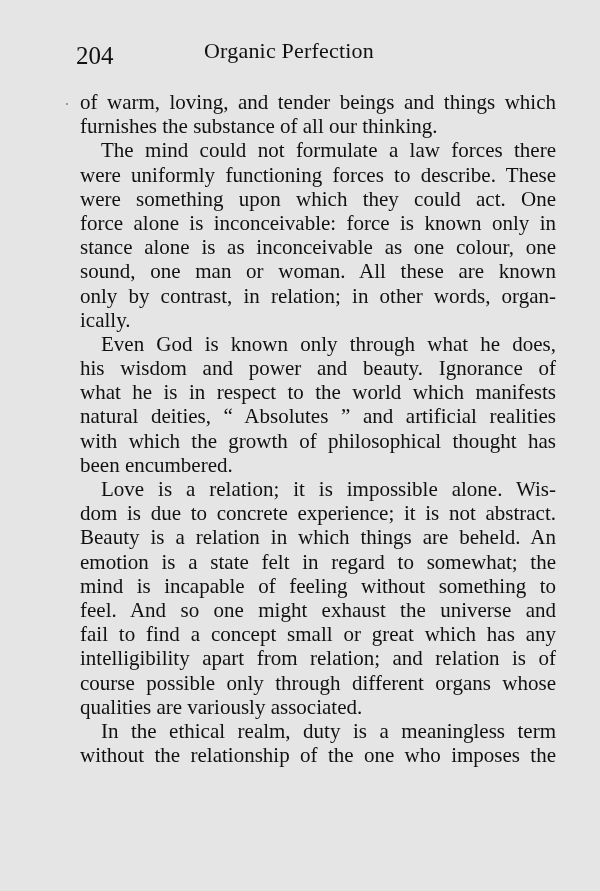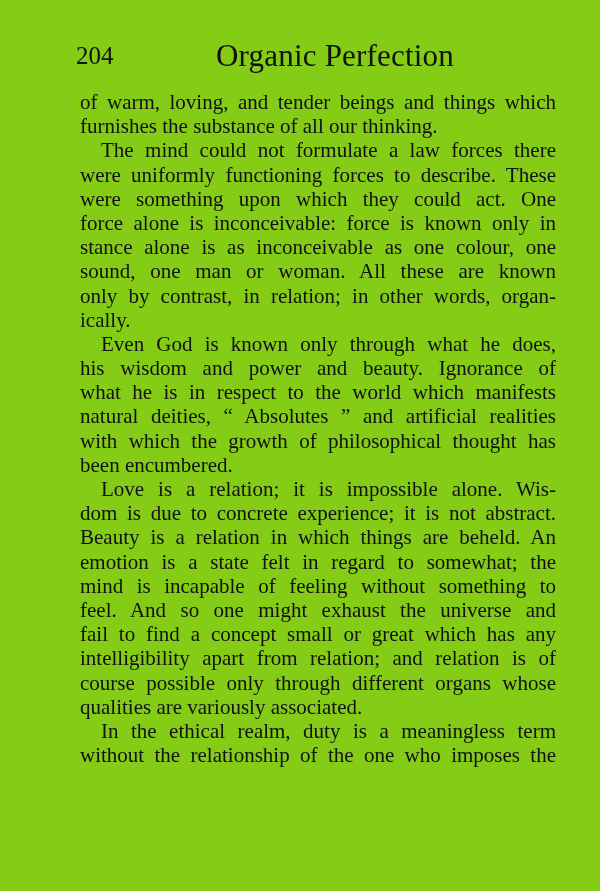--- a/index.html
+++ b/index.html
@@ -1,20 +1,20 @@
 <!DOCTYPE html>
 <html><head>
 <meta charset="utf-8">
 <style>
   html, body { margin: 0; padding: 0; background: #ffffff; }
   body { width: 600px; height: 891px; position: relative; overflow: hidden; }
-  .page { position: absolute; left: 0; top: 0; width: 600px; height: 891px; background: #84cc16; }
+  .page { position: absolute; left: 0; top: 0; width: 600px; height: 891px; background: #e5e5e5; }
   .header { position: absolute; left: 76px; top: 38px; width: 480px; height: 34px; }
   .page-number { position: absolute; left: 0; top: 4px; font-family: "Liberation Serif", serif; font-size: 25px; color: #111; }
-  .running-title { position: absolute; left: 140px; top: 0; font-family: "Liberation Serif", serif; font-size: 31px; color: #111; letter-spacing: 0.2px; }
+  .running-title { position: absolute; left: 128px; top: 0; font-family: "Liberation Serif", serif; font-size: 22px; color: #111; letter-spacing: 0.2px; }
   .body-text { position: absolute; left: 80px; top: 90px; width: 476px; font-family: "Liberation Serif", serif; font-size: 21px; line-height: 24.2px; color: #111; }
   .line { display: block; white-space: nowrap; text-align: justify; text-align-last: justify; height: 24.2px; }
   .line.last { text-align-last: left; }
   .line.indent { padding-left: 21px; }
   .mark { position: absolute; left: 66px; top: 103px; width: 2px; height: 2px; background: #999; }
 </style>
 </head>
 <body>
 
 <div class="page">

